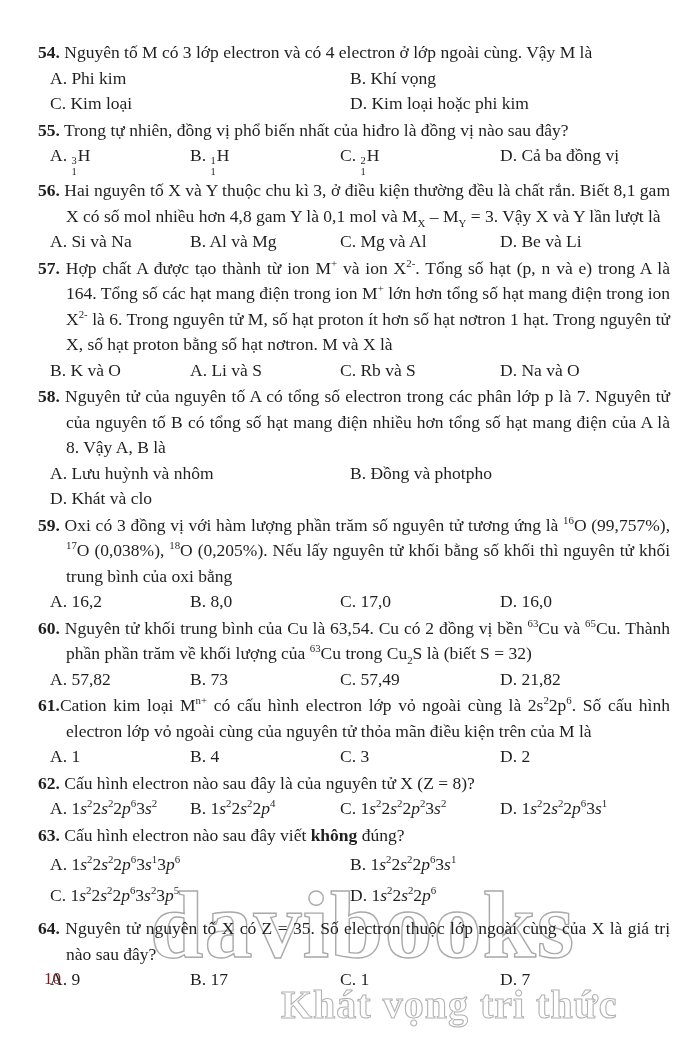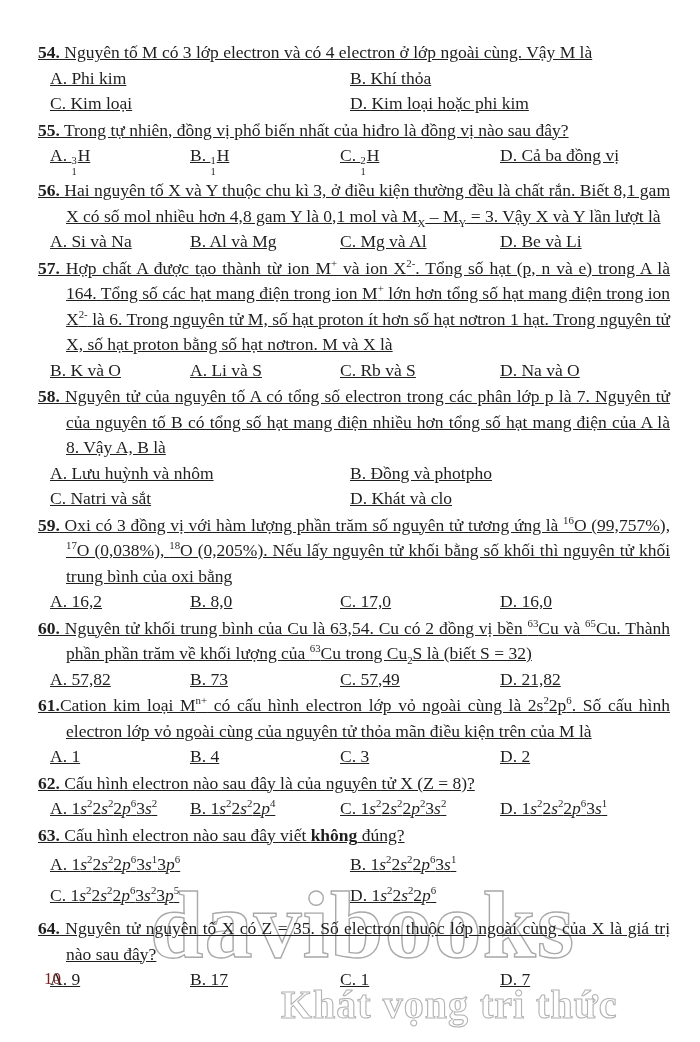--- a/index.html
+++ b/index.html
@@ -7,21 +7,21 @@
     width:700px;height:1042px;
     background:#ffffff;
     font-family:"Liberation Serif", serif;
     font-size:17.5px;
     line-height:25.5px;
     color:#1f1f1f;
     position:relative;
     overflow:hidden;
   }
   .page{position:relative;z-index:1;padding:40px 30px 0 38px;}
-  .q{margin:0 0 1px 0;text-decoration:underline;}
+  .q{margin:0 0 1px 0;}
   .stem{
     margin:0;
     padding-left:28px;
     text-indent:-28px;
     text-align:justify;
   }
   .opts{
     margin:0 0 0 12px;
     display:grid;
   }
@@ -74,21 +74,21 @@
 </style>
 </head>
 <body>
 
 <div class="page">
 
   <section class="q">
     <p class="stem"><b>54.</b> Nguyên tố M có 3 lớp electron và có 4 electron ở lớp ngoài cùng. Vậy M là</p>
     <div class="opts c2">
       <span class="opt">A. Phi kim</span>
-      <span class="opt">B. Khí thỏa</span>
+      <span class="opt">B. Khí vọng</span>
       <span class="opt">C. Kim loại</span>
       <span class="opt">D. Kim loại hoặc phi kim</span>
     </div>
   </section>
 
   <section class="q">
     <p class="stem"><b>55.</b> Trong tự nhiên, đồng vị phổ biến nhất của hiđro là đồng vị nào sau đây?</p>
     <div class="opts c4">
       <span class="opt">A. <span class="stk">
             <span>3</span>
@@ -124,21 +124,20 @@
       <span class="opt">C. Rb và S</span>
       <span class="opt">D. Na và O</span>
     </div>
   </section>
 
   <section class="q">
     <p class="stem"><b>58.</b> Nguyên tử của nguyên tố A có tổng số electron trong các phân lớp p là 7. Nguyên tử của nguyên tố B có tổng số hạt mang điện nhiều hơn tổng số hạt mang điện của A là 8. Vậy A, B là</p>
     <div class="opts c2">
       <span class="opt">A. Lưu huỳnh và nhôm</span>
       <span class="opt">B. Đồng và photpho</span>
-      <span class="opt">C. Natri và sắt</span>
       <span class="opt">D. Khát và clo</span>
     </div>
   </section>
 
   <section class="q">
     <p class="stem"><b>59.</b> Oxi có 3 đồng vị với hàm lượng phần trăm số nguyên tử tương ứng là <sup>16</sup>O (99,757%), <sup>17</sup>O (0,038%), <sup>18</sup>O (0,205%). Nếu lấy nguyên tử khối bằng số khối thì nguyên tử khối trung bình của oxi bằng</p>
     <div class="opts c4">
       <span class="opt">A. 16,2</span>
       <span class="opt">B. 8,0</span>
       <span class="opt">C. 17,0</span>

